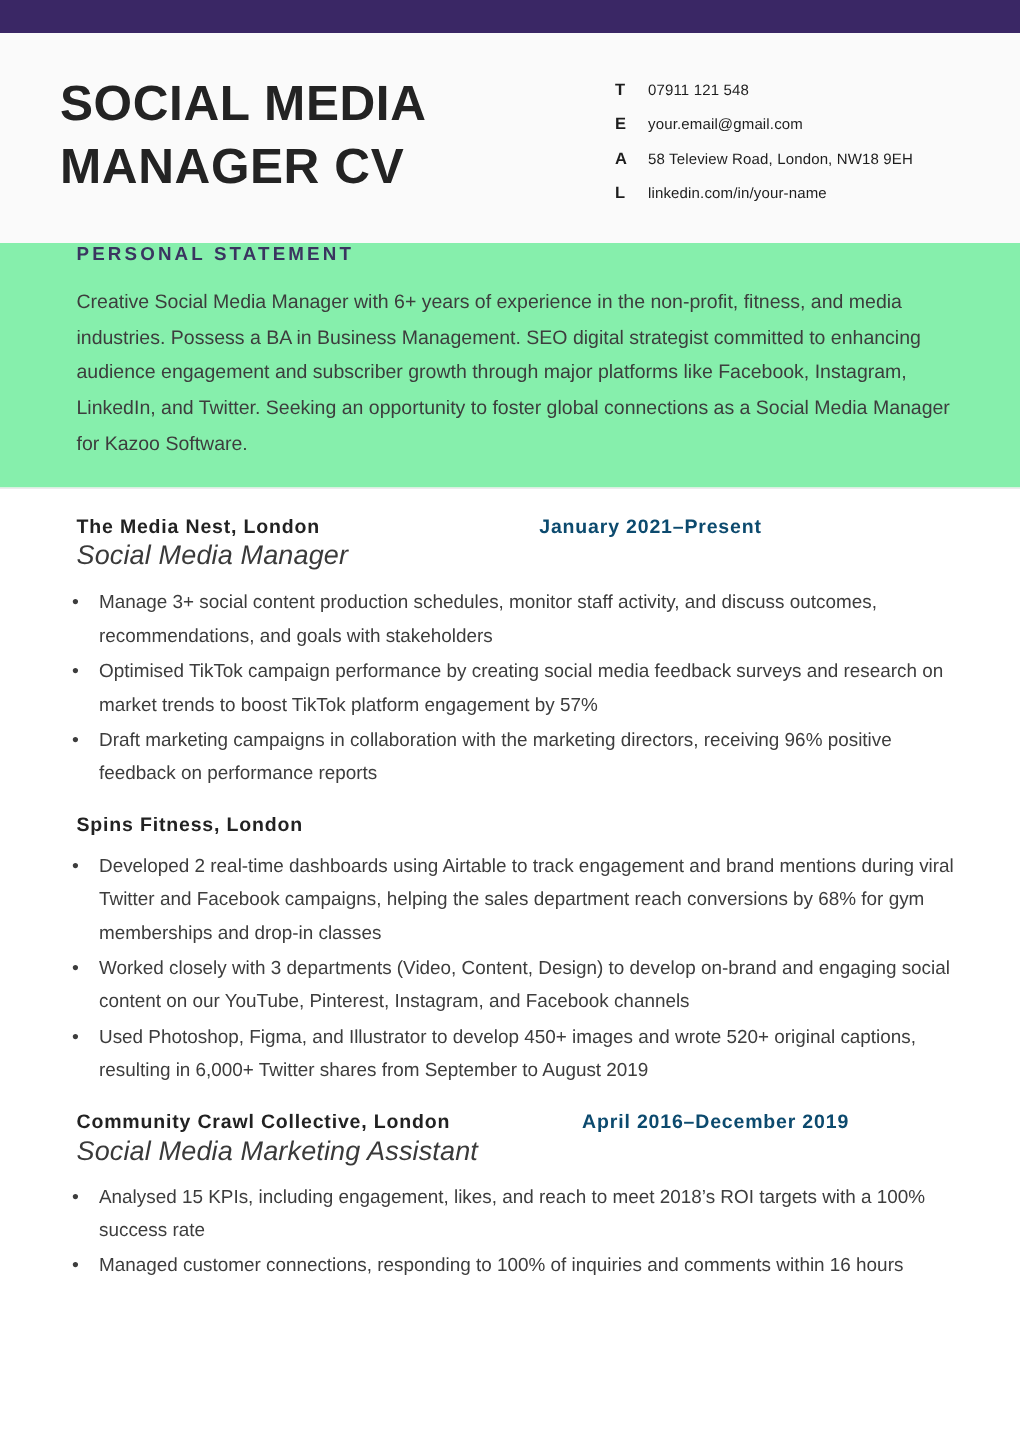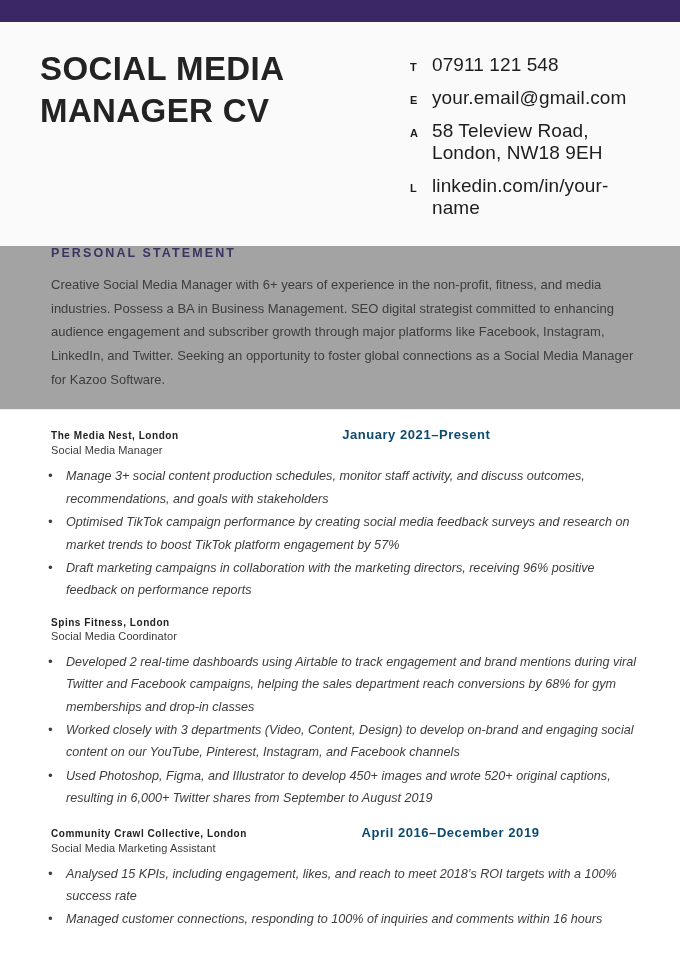--- a/index.html
+++ b/index.html
@@ -60,26 +60,26 @@
   }
   .contact-key {
     width: 22px;
     flex: 0 0 auto;
     font-size: 11px;
     font-weight: bold;
     color: #1d1d1d;
     text-align: left;
   }
   .contact-val {
-    font-size: 19px;
+    font-size: 10px;
     color: #1d1d1d;
     letter-spacing: 0.1px;
   }
   .statement-section {
-    background: #a3a3a3;
+    background: #86efac;
     padding: 0 40px 18px 40px;
     flex: 0 0 auto;
   }
   .section-heading {
     font-size: 12.5px;
     font-weight: bold;
     color: #3a3560;
     letter-spacing: 2.1px;
     margin: 0 0 13px 11px;
   }
@@ -104,46 +104,46 @@
   .job {
     margin-bottom: 15px;
   }
   .job-head {
     display: flex;
     flex-direction: row;
     align-items: baseline;
     margin-left: 11px;
   }
   .job-company {
-    font-size: 10px;
+    font-size: 13px;
     font-weight: bold;
     color: #222222;
     letter-spacing: 0.55px;
     flex: 0 0 auto;
   }
   .job-dates {
     flex: 1 1 auto;
     text-align: center;
     font-size: 13px;
     font-weight: bold;
     color: #0c4a6e;
     letter-spacing: 0.55px;
     padding-left: 14px;
   }
   .job-role {
-    font-size: 11px;
+    font-size: 18px;
+    font-style: italic;
     color: #3a3a3a;
     margin: 2px 0 0 11px;
     letter-spacing: 0.1px;
   }
   .bullets {
     list-style: none;
     margin: 9px 0 0 0;
     padding: 0;
-    font-style: italic;
   }
   .bullets li {
     position: relative;
     font-size: 12.6px;
     color: #3d3d3d;
     line-height: 1.78;
     padding-left: 26px;
     margin-bottom: 1px;
     max-width: 600px;
   }
@@ -214,21 +214,20 @@
         <li>Manage 3+ social content production schedules, monitor staff activity, and discuss outcomes, recommendations, and goals with stakeholders</li>
         <li>Optimised TikTok campaign performance by creating social media feedback surveys and research on market trends to boost TikTok platform engagement by 57%</li>
         <li>Draft marketing campaigns in collaboration with the marketing directors, receiving 96% positive feedback on performance reports</li>
       </ul>
     </div>
 
     <div class="job">
       <div class="job-head">
         <span class="job-company">Spins Fitness, London</span>
       </div>
-      <div class="job-role">Social Media Coordinator</div>
       <ul class="bullets">
         <li>Developed 2 real-time dashboards using Airtable to track engagement and brand mentions during viral Twitter and Facebook campaigns, helping the sales department reach conversions by 68% for gym memberships and drop-in classes</li>
         <li>Worked closely with 3 departments (Video, Content, Design) to develop on-brand and engaging social content on our YouTube, Pinterest, Instagram, and Facebook channels</li>
         <li>Used Photoshop, Figma, and Illustrator to develop 450+ images and wrote 520+ original captions, resulting in 6,000+ Twitter shares from September to August 2019</li>
       </ul>
     </div>
 
     <div class="job">
       <div class="job-head">
         <span class="job-company">Community Crawl Collective, London</span>

